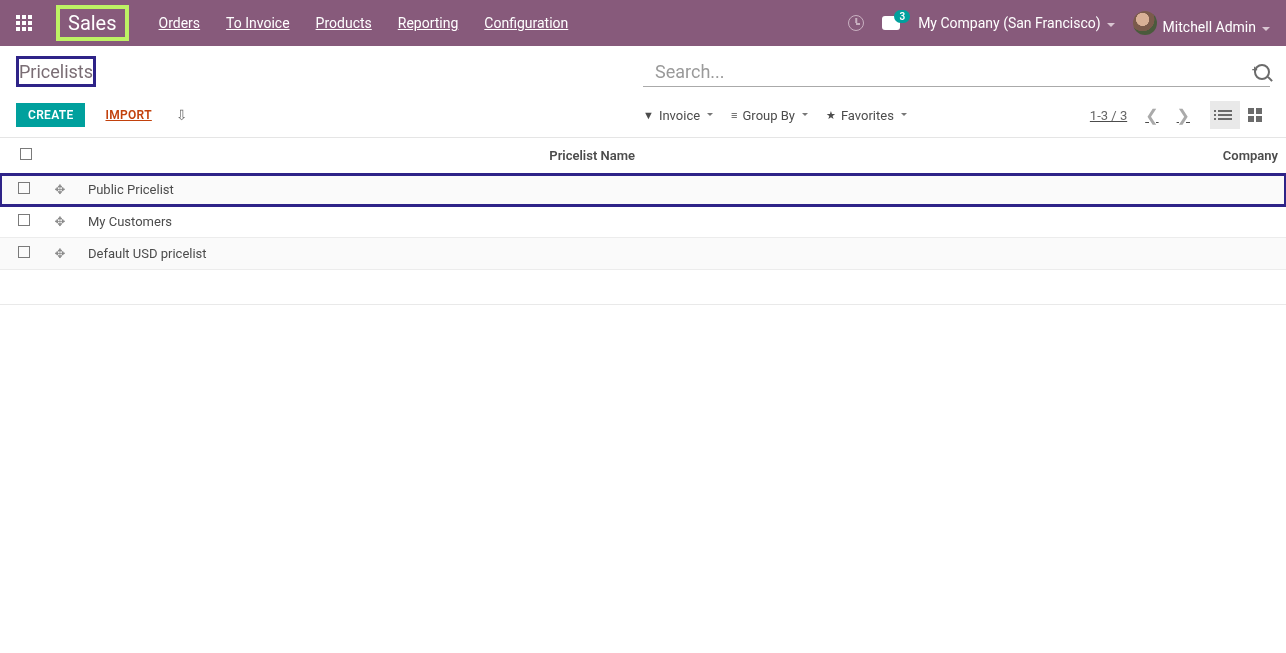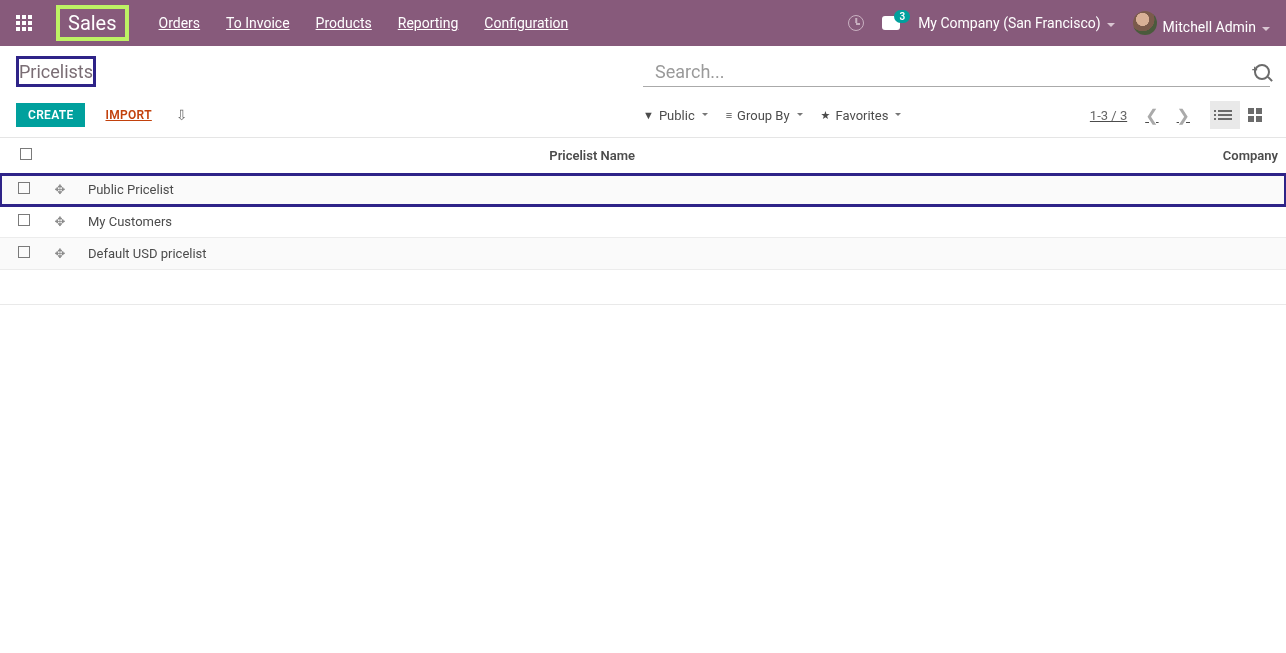--- a/index.html
+++ b/index.html
@@ -129,21 +129,21 @@
     </div>
   </div>
   <div class="cp-row2">
     <button class="btn btn-primary">CREATE</button>
     <button class="btn btn-link">IMPORT</button>
     <span class="export-icon">⇩</span>
 
     <div class="cp-filters">
       <div class="filter-btn">
         <span class="filter-icon">▼</span>
-        <span>Public</span>
+        <span>Invoice</span>
         <span class="caret-sm"></span>
       </div>
       <div class="filter-btn">
         <span class="filter-icon">≡</span>
         <span>Group By</span>
         <span class="caret-sm"></span>
       </div>
       <div class="filter-btn">
         <span class="filter-icon">★</span>
         <span>Favorites</span>

